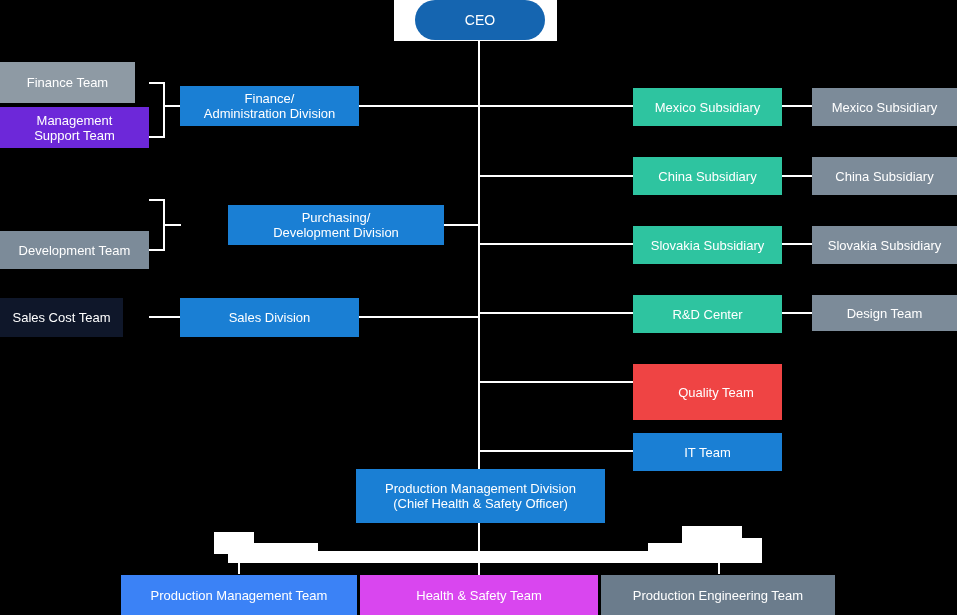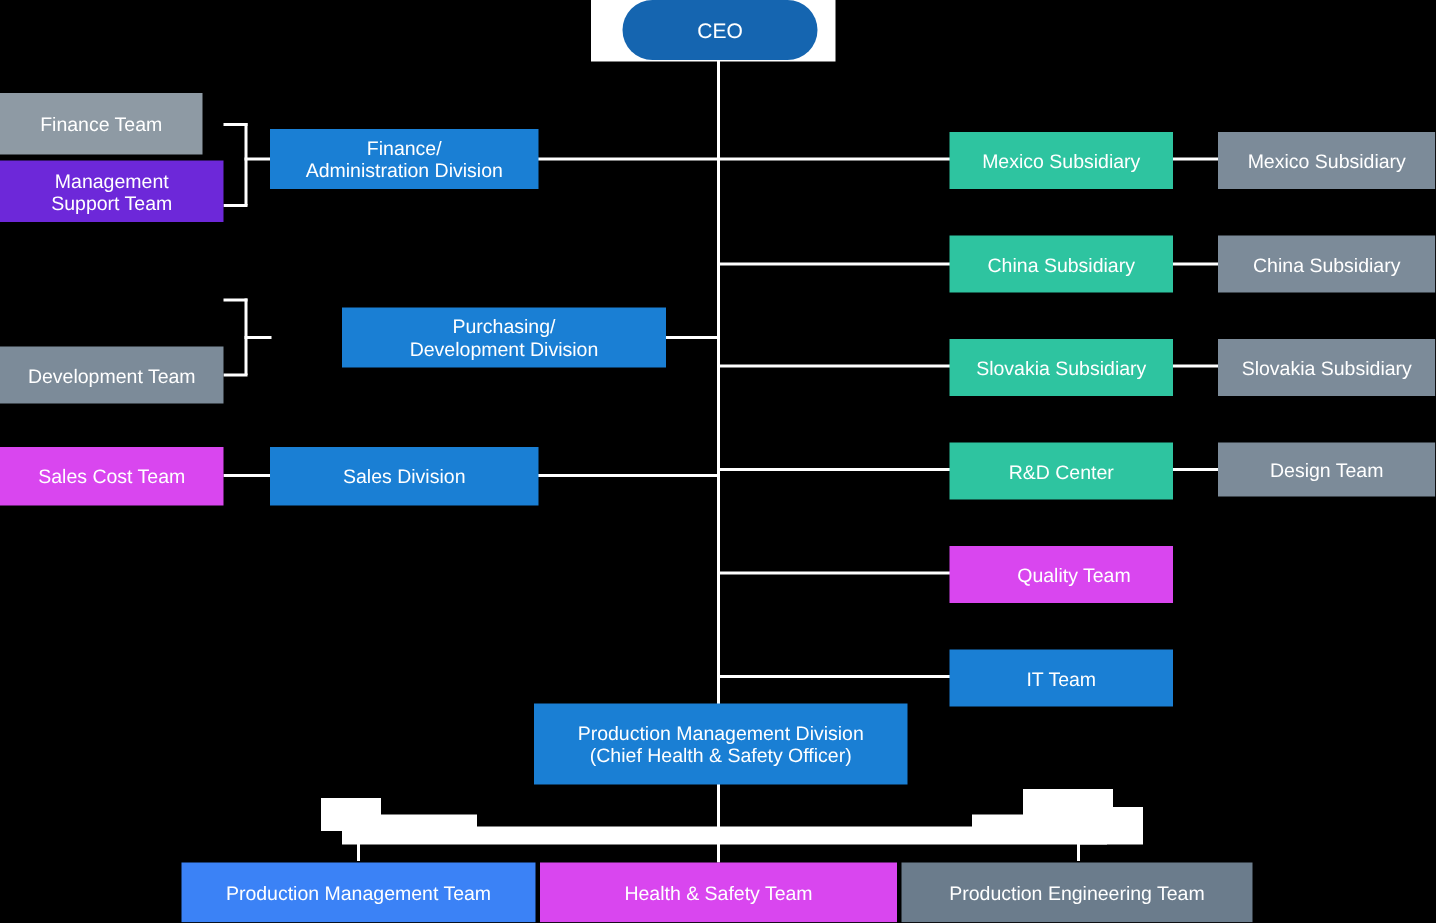--- a/index.html
+++ b/index.html
@@ -88,35 +88,35 @@
   <div class="white-block" style="left:718px; top:538px; width:44px; height:25px;"></div>
   <div class="line" style="left:238px; top:552px; width:2px; height:22px;"></div>
   <div class="line" style="left:718px; top:552px; width:2px; height:22px;"></div>
 
   <div class="node ceo" style="left:415px; top:0px; width:130px; height:40px; background:#1565b0;">CEO</div>
 
   <div class="node" style="left:0px; top:62px; width:135px; height:41px; background:#8e9aa4;">Finance Team</div>
   <div class="node" style="left:0px; top:107px; width:149px; height:41px; background:#6d28d9;">Management
 Support Team</div>
   <div class="node" style="left:0px; top:231px; width:149px; height:38px; background:#7c8b99;">Development Team</div>
-  <div class="node" style="left:0px; top:298px; width:149px; height:39px; background:#d946ef;text-align:right;">Sales Cost Team</div>
+  <div class="node" style="left:0px; top:298px; width:123px; height:39px; background:#0f172a;text-align:right;">Sales Cost Team</div>
 
   <div class="node" style="left:180px; top:86px; width:179px; height:40px; background:#1a7fd4;">Finance/
 Administration Division</div>
   <div class="node" style="left:180px; top:205px; width:216px; height:40px; background:#1a7fd4;margin-left:48px;">Purchasing/
 Development Division</div>
   <div class="node" style="left:180px; top:298px; width:179px; height:39px; background:#1a7fd4;">Sales Division</div>
   <div class="node" style="left:356px; top:469px; width:249px; height:54px; background:#1a7fd4;">Production Management Division
 (Chief Health &amp; Safety Officer)</div>
 
   <div class="node" style="left:633px; top:88px; width:149px; height:38px; background:#2ec4a0;">Mexico Subsidiary</div>
   <div class="node" style="left:633px; top:157px; width:149px; height:38px; background:#2ec4a0;">China Subsidiary</div>
   <div class="node" style="left:633px; top:226px; width:149px; height:38px; background:#2ec4a0;">Slovakia Subsidiary</div>
   <div class="node" style="left:633px; top:295px; width:149px; height:38px; background:#2ec4a0;">R&amp;D Center</div>
-  <div class="node" style="left:633px; top:364px; width:149px; height:38px; background:#d946ef;padding-left:17px;">Quality Team</div>
+  <div class="node" style="left:633px; top:364px; width:149px; height:56px; background:#ef4444;padding-left:17px;">Quality Team</div>
   <div class="node" style="left:633px; top:433px; width:149px; height:38px; background:#1a7fd4;">IT Team</div>
 
   <div class="node" style="left:812px; top:88px; width:145px; height:38px; background:#7c8b99;">Mexico Subsidiary</div>
   <div class="node" style="left:812px; top:157px; width:145px; height:38px; background:#7c8b99;">China Subsidiary</div>
   <div class="node" style="left:812px; top:226px; width:145px; height:38px; background:#7c8b99;">Slovakia Subsidiary</div>
   <div class="node" style="left:812px; top:295px; width:145px; height:36px; background:#7c8b99;">Design Team</div>
 
   <div class="node" style="left:121px; top:575px; width:236px; height:40px; background:#3b82f6;">Production Management Team</div>
   <div class="node" style="left:360px; top:575px; width:238px; height:40px; background:#d946ef;">Health &amp; Safety Team</div>
   <div class="node" style="left:601px; top:575px; width:234px; height:40px; background:#6b7c8c;">Production Engineering Team</div>

